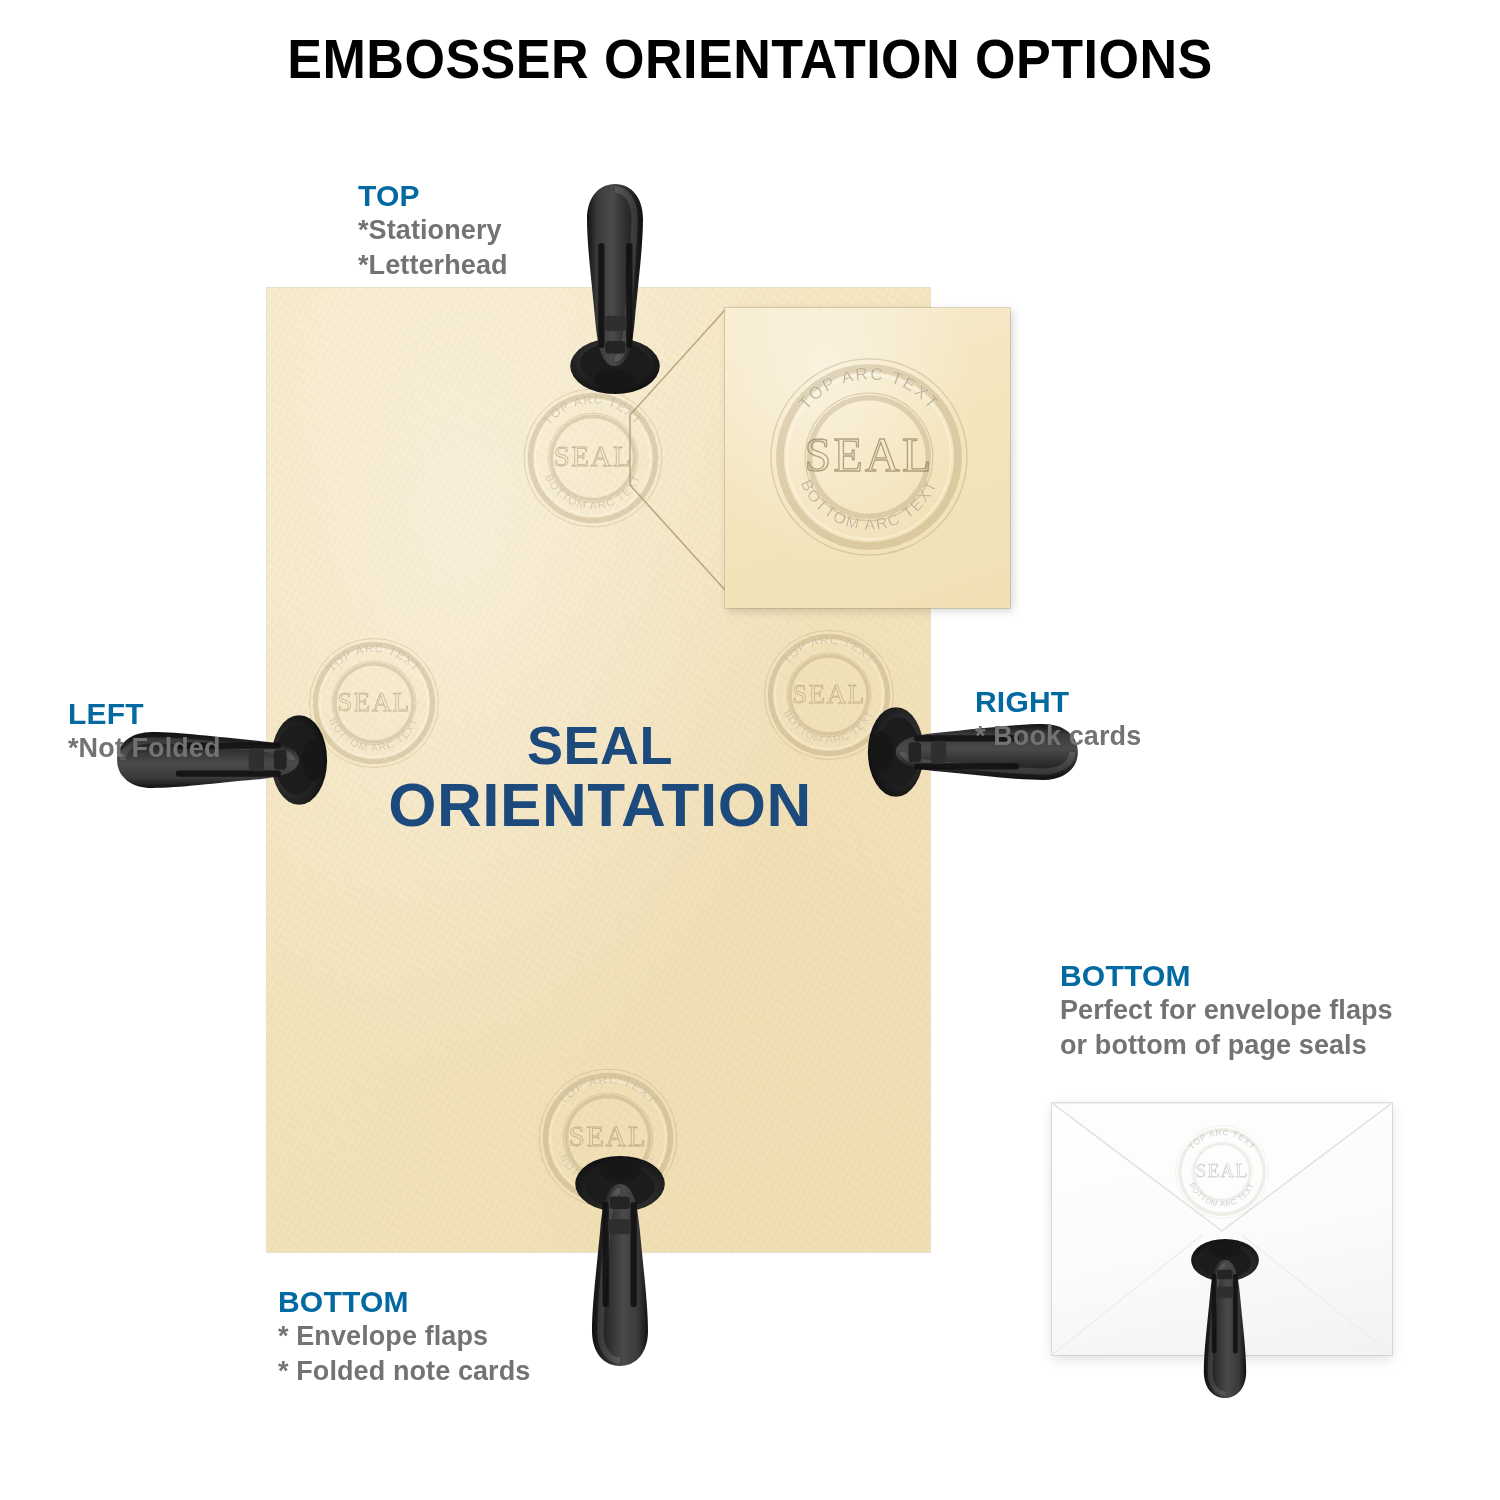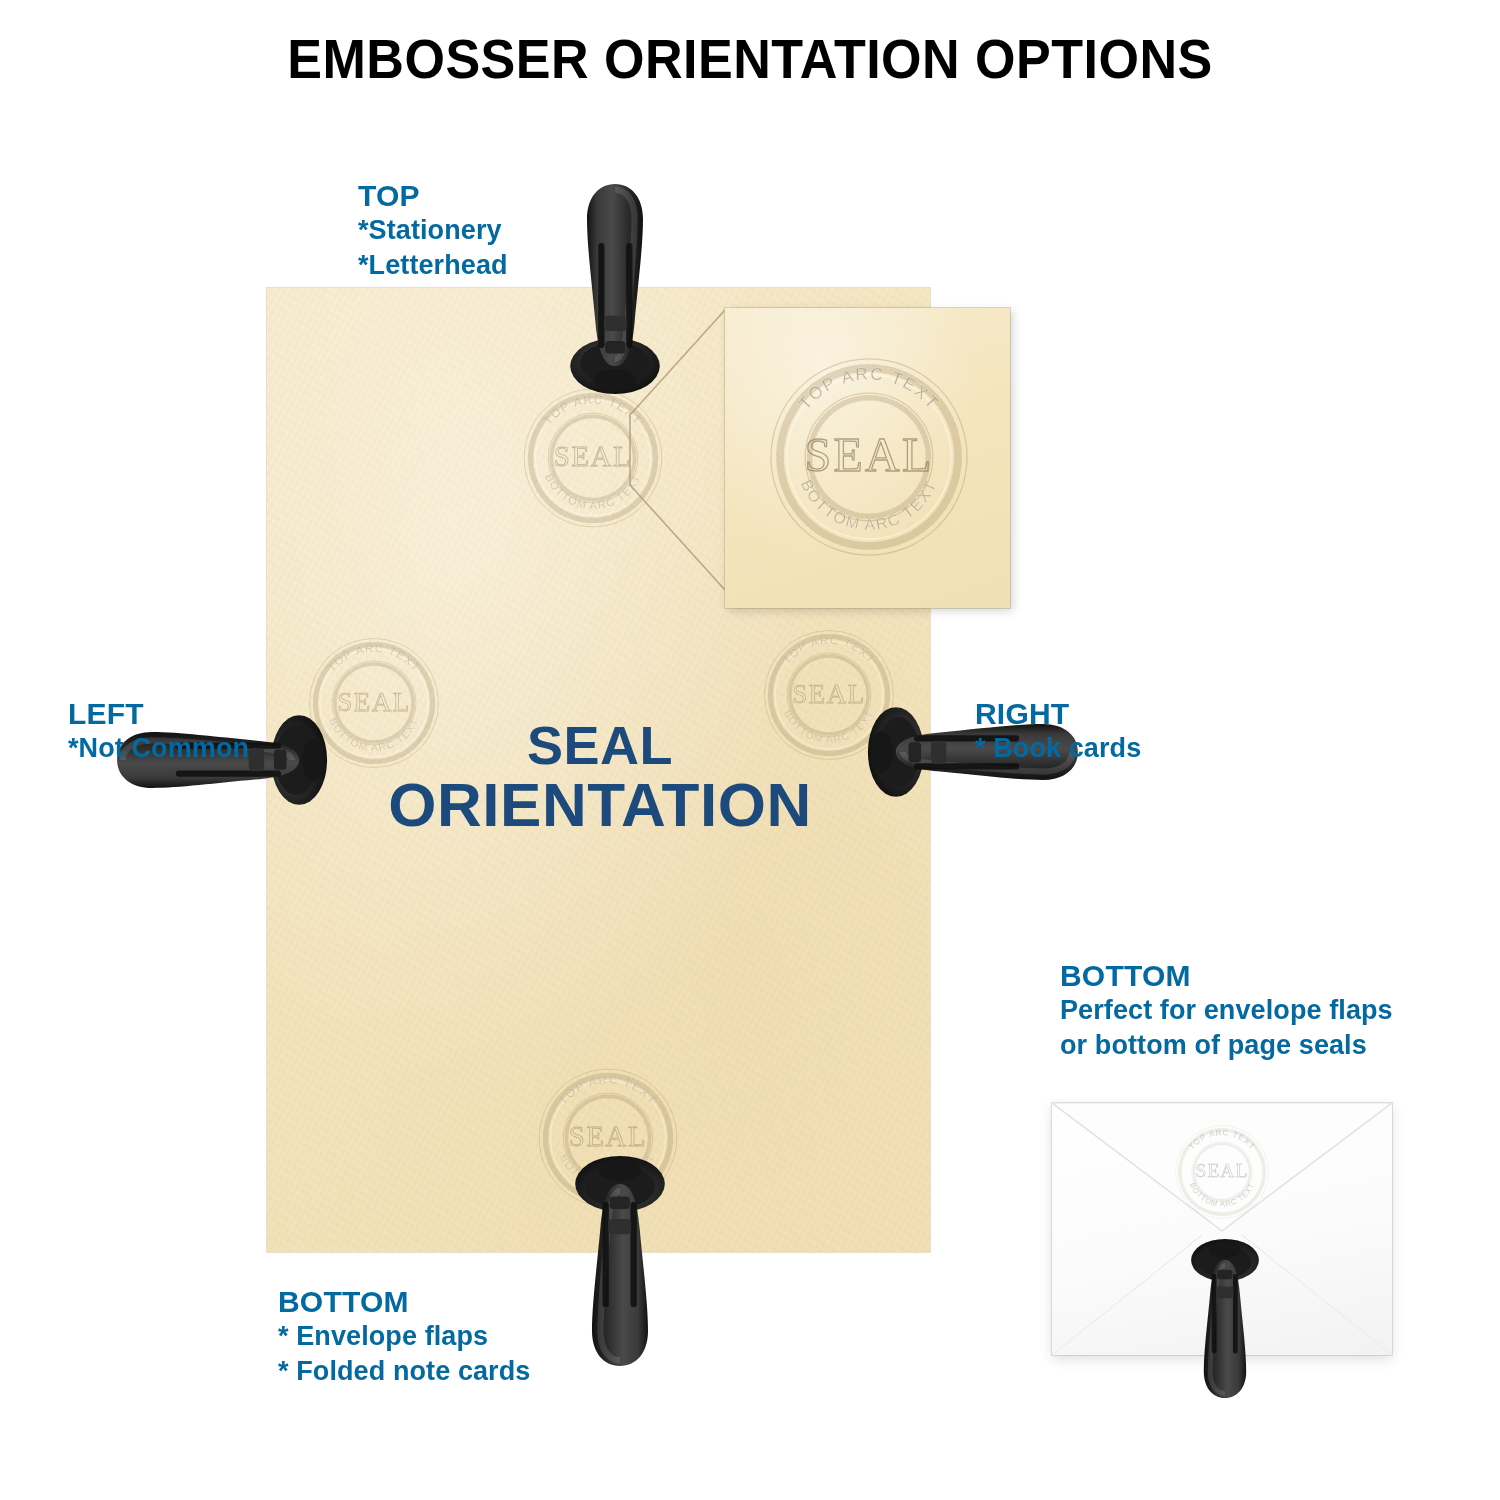--- a/index.html
+++ b/index.html
@@ -74,27 +74,27 @@
   .center-label .l1{font-size:54px;display:block;}
   .center-label .l2{font-size:62px;display:block;}
 
   
   .anno{position:absolute;font-family:"Liberation Sans", sans-serif;}
   .anno .head{
     color:#0369a1;font-weight:700;font-size:30px;line-height:1.18;
     letter-spacing:0.2px;
   }
   .anno .line{
-    color:#0369a1;font-weight:700;font-size:27px;line-height:1.28;
+    color:#737373;font-weight:700;font-size:27px;line-height:1.28;
     letter-spacing:0.1px;white-space:nowrap;
   }
 
   #anno-top{left:358px;top:178px;}
   #anno-left{left:57px;top:696px;margin-left:11px;}
-  #anno-right{left:975px;top:684px;margin-top:12px;}
+  #anno-right{left:975px;top:684px;}
   #anno-bottom-right{left:1060px;top:958px;}
   #anno-bottom-left{left:278px;top:1284px;}
 
   
   .envelope{
     position:absolute;left:1052px;top:1103px;width:340px;height:252px;
     background:linear-gradient(168deg,#ffffff 0%,#fbfbfb 55%,#f2f2f2 100%);
     box-shadow:0 4px 12px rgba(0,0,0,0.13), 0 0 0 1px rgba(225,225,225,0.9);
   }
   .envelope svg{position:absolute;left:0;top:0;}
@@ -260,21 +260,21 @@
   </div>
 
   <div class="anno" id="anno-top">
     <div class="head">TOP</div>
     <div class="line">*Stationery</div>
     <div class="line">*Letterhead</div>
   </div>
 
   <div class="anno" id="anno-left">
     <div class="head">LEFT</div>
-    <div class="line">*Not Common</div>
+    <div class="line">*Not Folded</div>
   </div>
 
   <div class="anno" id="anno-right">
     <div class="head">RIGHT</div>
     <div class="line">* Book cards</div>
   </div>
 
   <div class="anno" id="anno-bottom-right">
     <div class="head">BOTTOM</div>
     <div class="line">Perfect for envelope flaps</div>

